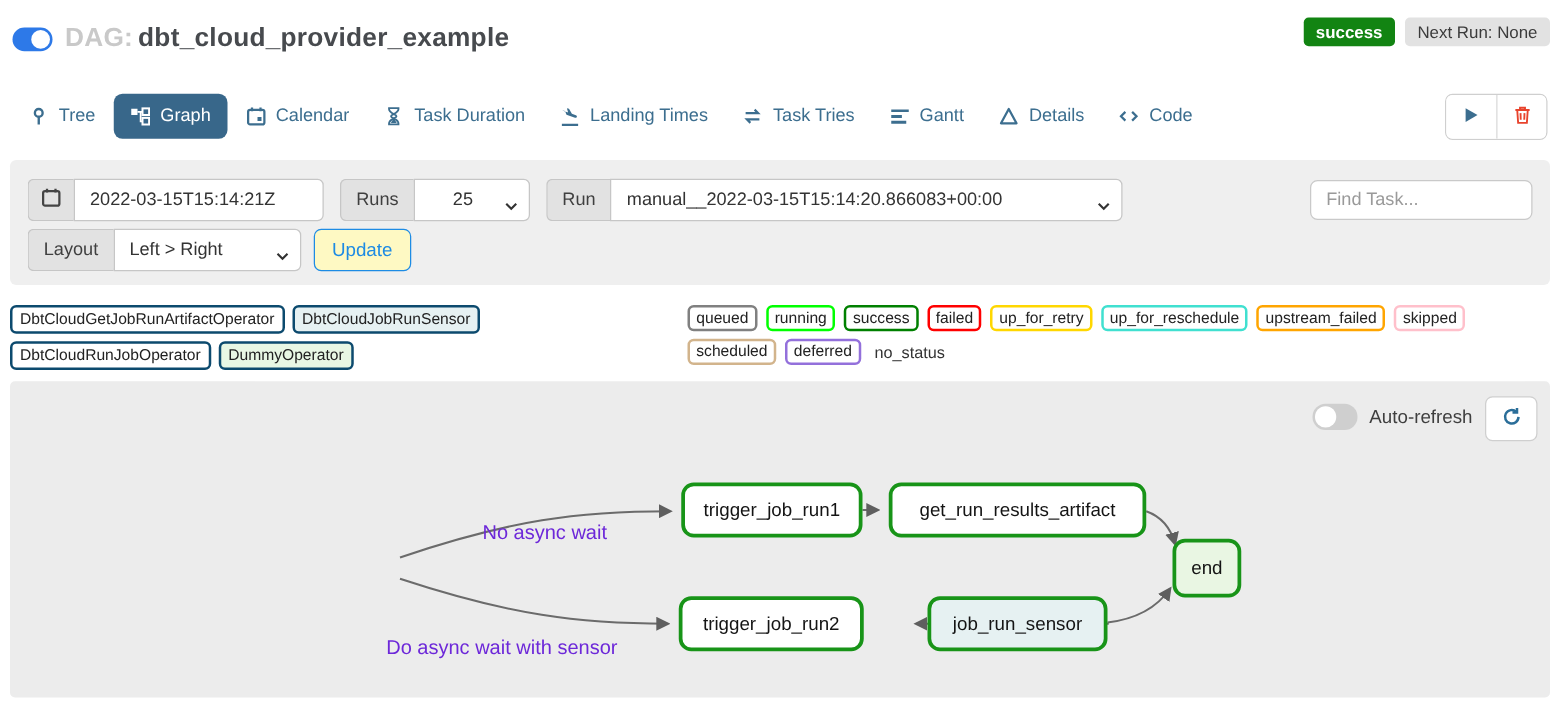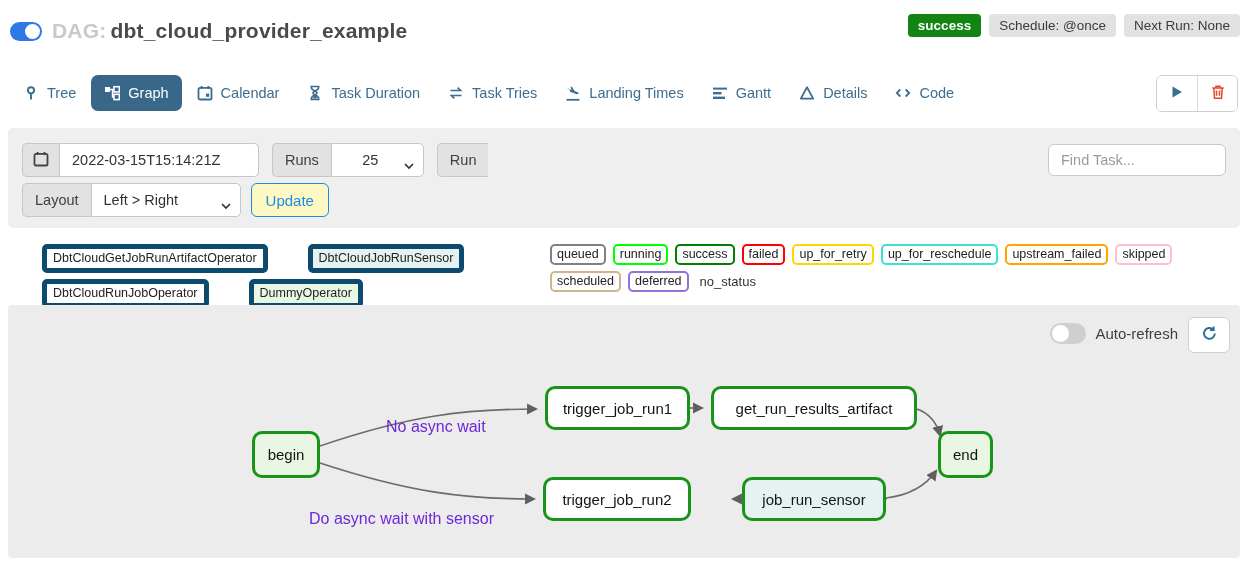--- a/index.html
+++ b/index.html
@@ -47,21 +47,21 @@
   .layout-field { width:150px; }
   .find-input { margin-left:auto; width:178px; height:32px; border:1px solid #c9c9c9; border-radius:6px; background:#fff;
                 font-size:14.5px; color:#9a9a9a; display:flex; align-items:center; padding:0 12px; }
   .update-btn { margin-left:10px; height:34px; padding:0 14px; background:#fef9c3; border:1.5px solid #1d8be4; color:#1d8be4;
                 font-size:15px; border-radius:6px; cursor:pointer; font-family:inherit; }
   
   .legend { display:flex; margin:16px 8px 0 8px; align-items:flex-start; }
   .legend-operators { width:542px; display:flex; flex-wrap:wrap; gap:6px 6px; }
   .legend-states { flex:1; display:flex; flex-wrap:wrap; gap:6px 7px; align-items:center; }
   .lbadge { font-size:12.5px; color:#222; border-radius:5px; padding:2px 6px; white-space:nowrap; line-height:15px; }
-  .op-badge { border:5px solid #0c4a6e; background:#fff;margin-left:34px; }
+  .op-badge { border:2px solid #0c4a6e; background:#fff; }
   .st-badge { border:2px solid #808080; background:#fff; padding:1px 5px; }
   .st-plain { border:none; background:transparent; padding:2px 4px; font-size:13px; color:#333; }
   
   .graph-panel { position:absolute; left:8px; right:8px; top:305px; height:253px; background:#ececec; border-radius:4px; }
   .autorefresh { position:absolute; top:18px; right:62px; display:flex; align-items:center; gap:9px; }
   .ar-toggle { width:36px; height:21px; border-radius:11px; background:#cfcfcf; position:relative; cursor:pointer; }
   .ar-toggle .knob { position:absolute; left:2px; top:2px; width:17px; height:17px; border-radius:50%; background:#fff; }
   .ar-label { font-size:15px; color:#3f3f3f; }
   .refresh-btn { position:absolute; top:12px; right:10px; width:42px; height:36px; background:#fff; border:1px solid #cfcfcf;
                  border-radius:6px; display:flex; align-items:center; justify-content:center; cursor:pointer; }
@@ -83,21 +83,20 @@
 
 <div class="header">
   <div class="dag-toggle">
       <div class="knob"></div>
     </div>
   <div class="dag-title">
     <span class="prefix">DAG:</span><span>dbt_cloud_provider_example</span>
   </div>
   <div class="header-badges">
     <span class="badge success-badge">success</span>
-    <span class="badge">Schedule: @once</span>
     <span class="badge">Next Run: None</span>
   </div>
 </div>
 
 <div class="tabbar">
   <div class="tab">
     <span>
         <svg class="icon16" viewBox="0 0 16 16">
           <circle cx="8" cy="5.3" r="3.1" fill="none" stroke="currentColor" stroke-width="1.9"></circle>
           <line x1="8" y1="8.6" x2="8" y2="14.5" stroke="currentColor" stroke-width="1.9"></line>
@@ -132,33 +131,33 @@
         <svg class="icon16" viewBox="0 0 16 16">
           <path d="M3.5 1.5 h9 M3.5 14.5 h9 M4.2 2 c0 4 6 4.2 6 6 0 1.8 -6 2 -6 6 M11.8 2 c0 4 -6 4.2 -6 6 0 1.8 6 2 6 6" fill="none" stroke="currentColor" stroke-width="1.5"></path>
           <path d="M5.6 13.4 l2.4 -4 2.4 4 z" fill="currentColor"></path>
         </svg>
       </span>
     <span>Task Duration</span>
   </div>
   <div class="tab">
     <span>
         <svg class="icon16" viewBox="0 0 16 16">
-          <path d="M2.5 5.5 h10 l-2.8 -2.8 M13.5 10.5 h-10 l2.8 2.8" fill="none" stroke="currentColor" stroke-width="1.7"></path>
-        </svg>
-      </span>
-    <span>Task Tries</span>
-  </div>
-  <div class="tab">
-    <span>
-        <svg class="icon16" viewBox="0 0 16 16">
           <path d="M1.5 14.8 h13" stroke="currentColor" stroke-width="1.8"></path>
           <path d="M1.8 3.2 l2.2 .6 1.2 3 6.8 2.4 c1.5 .5 2.2 -1.4 .7 -2 L9.5 6 7.2 2 5.5 1.6 l1 3.4 -3 -1 z" fill="currentColor"></path>
         </svg>
       </span>
     <span>Landing Times</span>
+  </div>
+  <div class="tab">
+    <span>
+        <svg class="icon16" viewBox="0 0 16 16">
+          <path d="M2.5 5.5 h10 l-2.8 -2.8 M13.5 10.5 h-10 l2.8 2.8" fill="none" stroke="currentColor" stroke-width="1.7"></path>
+        </svg>
+      </span>
+    <span>Task Tries</span>
   </div>
   <div class="tab">
     <span>
         <svg class="icon16" viewBox="0 0 16 16" fill="currentColor">
           <rect x="1" y="2.6" width="14" height="2"></rect>
           <rect x="1" y="7" width="8.5" height="2.4"></rect>
           <rect x="1" y="11.6" width="12" height="2.4"></rect>
         </svg>
       </span>
     <span>Gantt</span>
@@ -211,20 +210,26 @@
       <span class="iaddon">Runs</span>
       <span class="ifield with-chev runs-field">
           <span>25</span>
           <span class="chev"><svg width="10" height="7" viewBox="0 0 10 7">
               <path d="M1 1 l4 4 4 -4" fill="none" stroke="#333" stroke-width="1.7"></path>
             </svg></span>
         </span>
     </div>
     <div class="igroup">
       <span class="iaddon">Run</span>
+      <span class="ifield with-chev run-field">
+          <span>manual__2022-03-15T15:14:20.866083+00:00</span>
+          <span class="chev"><svg width="10" height="7" viewBox="0 0 10 7">
+              <path d="M1 1 l4 4 4 -4" fill="none" stroke="#333" stroke-width="1.7"></path>
+            </svg></span>
+        </span>
     </div>
     <div class="find-input">Find Task...</div>
   </div>
   <div class="filter-row">
     <div class="igroup">
       <span class="iaddon">Layout</span>
       <span class="ifield with-chev layout-field">
           <span>Left &gt; Right</span>
           <span class="chev"><svg width="10" height="7" viewBox="0 0 10 7">
               <path d="M1 1 l4 4 4 -4" fill="none" stroke="#333" stroke-width="1.7"></path>
@@ -280,21 +285,20 @@
       </div>
     <span class="ar-label">Auto-refresh</span>
   </div>
   <button class="refresh-btn">
     <span><svg width="17" height="17" viewBox="0 0 17 17">
           <path d="M13.8 8.5 A5.4 5.4 0 1 1 12.1 4.5" fill="none" stroke="#2b6e99" stroke-width="2"></path>
           <path d="M12.6 1.4 L12.6 5 L9 5" fill="none" stroke="#2b6e99" stroke-width="2"></path>
         </svg></span>
   </button>
 
-  <div class="node node-begin" style="background-color: rgb(233, 246, 227); border-color: rgb(24, 148, 24);">begin</div>
   <div class="node node-t1" style="background-color: rgb(255, 255, 255); border-color: rgb(24, 148, 24);">trigger_job_run1</div>
   <div class="node node-art" style="background-color: rgb(255, 255, 255); border-color: rgb(24, 148, 24);">get_run_results_artifact</div>
   <div class="node node-t2" style="background-color: rgb(255, 255, 255); border-color: rgb(24, 148, 24);">trigger_job_run2</div>
   <div class="node node-sens" style="background-color: rgb(230, 241, 242); border-color: rgb(24, 148, 24);">job_run_sensor</div>
   <div class="node node-end" style="background-color: rgb(233, 246, 227); border-color: rgb(24, 148, 24);">end</div>
 
   <div class="edge-label edge-label-1">No async wait</div>
   <div class="edge-label edge-label-2">Do async wait with sensor</div>
 </div>
 

